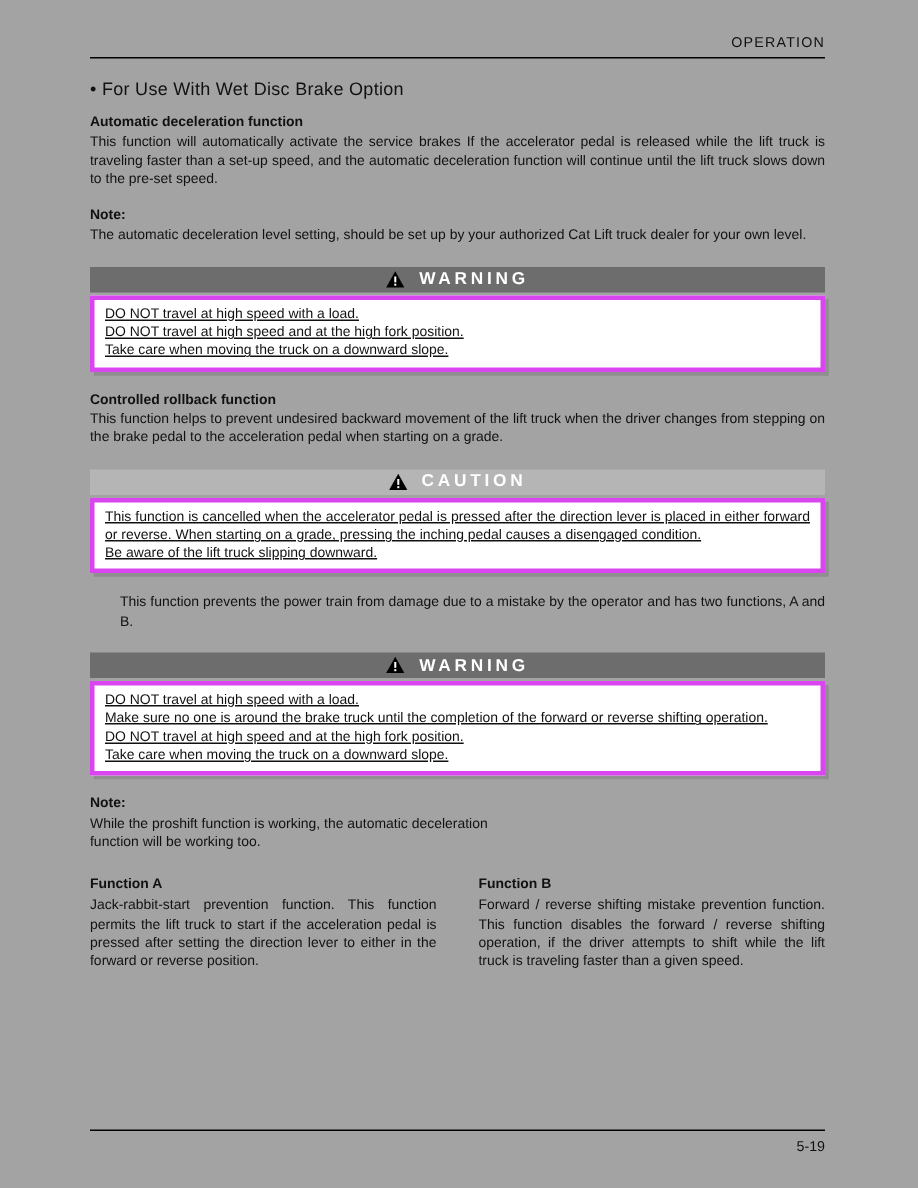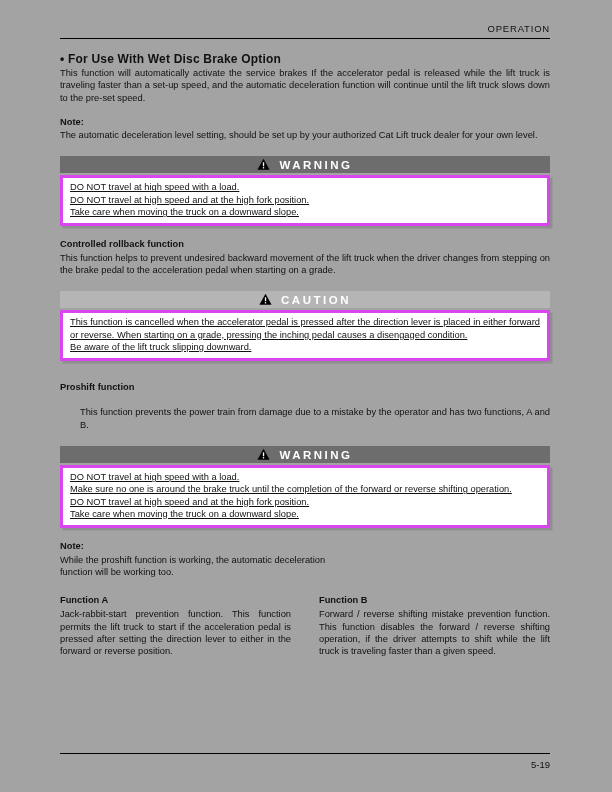--- a/index.html
+++ b/index.html
@@ -15,21 +15,21 @@
     background: #a3a3a3;
     padding: 23px 62px 0 60px;
     overflow: hidden;
   }
   .doc-header {
     display: flex; justify-content: flex-end;
     font-size: 9.5px; letter-spacing: 0.8px;
     padding-bottom: 4px;
     border-bottom: 1.7px solid #000;
   }
-  .doc-title { margin-top: 13px; font-size: 12px; font-weight: bold; letter-spacing: 0.2px; }
+  .doc-title { margin-top: 13px; font-size: 12px; font-weight: normal; letter-spacing: 0.2px; }
   .sec-heading { margin-top: 9px; font-size: 9.3px; font-weight: bold; line-height: 12.3px; }
   .para { font-size: 9.3px; line-height: 12.3px; text-align: justify; margin-top: 1px; }
   .para.narrow { width: 268px; text-align: left; }
   .spacer-note { margin-top: 12px; }
 
   .alert { margin-top: 15px; }
   .alert-bar {
     height: 17px;
     display: flex; align-items: center; justify-content: center; gap: 9px;
     color: #fff; font-weight: bold; font-size: 11.5px; letter-spacing: 2.5px;
@@ -65,20 +65,21 @@
 <body>
 
 <div class="page">
 
   <div class="doc-header">
     <span>OPERATION</span>
   </div>
 
   <div class="doc-title">• For Use With Wet Disc Brake Option</div>
 
+  <div class="sec-heading">Automatic deceleration function</div>
   <div class="para">This function will automatically activate the service brakes If the accelerator pedal is released while the lift truck is traveling faster than a set-up speed, and the automatic deceleration function will continue until the lift truck slows down to the pre-set speed.</div>
 
   <div class="sec-heading spacer-note">Note:</div>
   <div class="para">The automatic deceleration level setting, should be set up by your authorized Cat Lift truck dealer for your own level.</div>
 
   <div class="alert alert-warning">
     <div class="alert-bar">
       <span class="tri-icon">
         <svg viewBox="0 0 24 24" width="13" height="13" aria-hidden="true">
           <path d="M12 1.5 L23.2 21.5 H0.8 Z" fill="#000"></path>
@@ -108,21 +109,20 @@
         </svg>
       </span>
       <span>CAUTION</span>
     </div>
     <div class="alert-body">
       <div class="alert-line">This function is cancelled when the accelerator pedal is pressed after the direction lever is placed in either forward or reverse. When starting on a grade, pressing the inching pedal causes a disengaged condition.</div>
       <div class="alert-line">Be aware of the lift truck slipping downward.</div>
     </div>
   </div>
 
-  <div class="sec-heading proshift-gap">Proshift function</div>
   <div class="para proshift-para">This function prevents the power train from damage due to a mistake by the operator and has two functions, A and B.</div>
 
   <div class="alert alert-warning">
     <div class="alert-bar">
       <span class="tri-icon">
         <svg viewBox="0 0 24 24" width="13" height="13" aria-hidden="true">
           <path d="M12 1.5 L23.2 21.5 H0.8 Z" fill="#000"></path>
           <rect x="10.8" y="8" width="2.5" height="7.2" fill="#fff"></rect>
           <rect x="10.8" y="16.8" width="2.5" height="2.5" fill="#fff"></rect>
         </svg>

